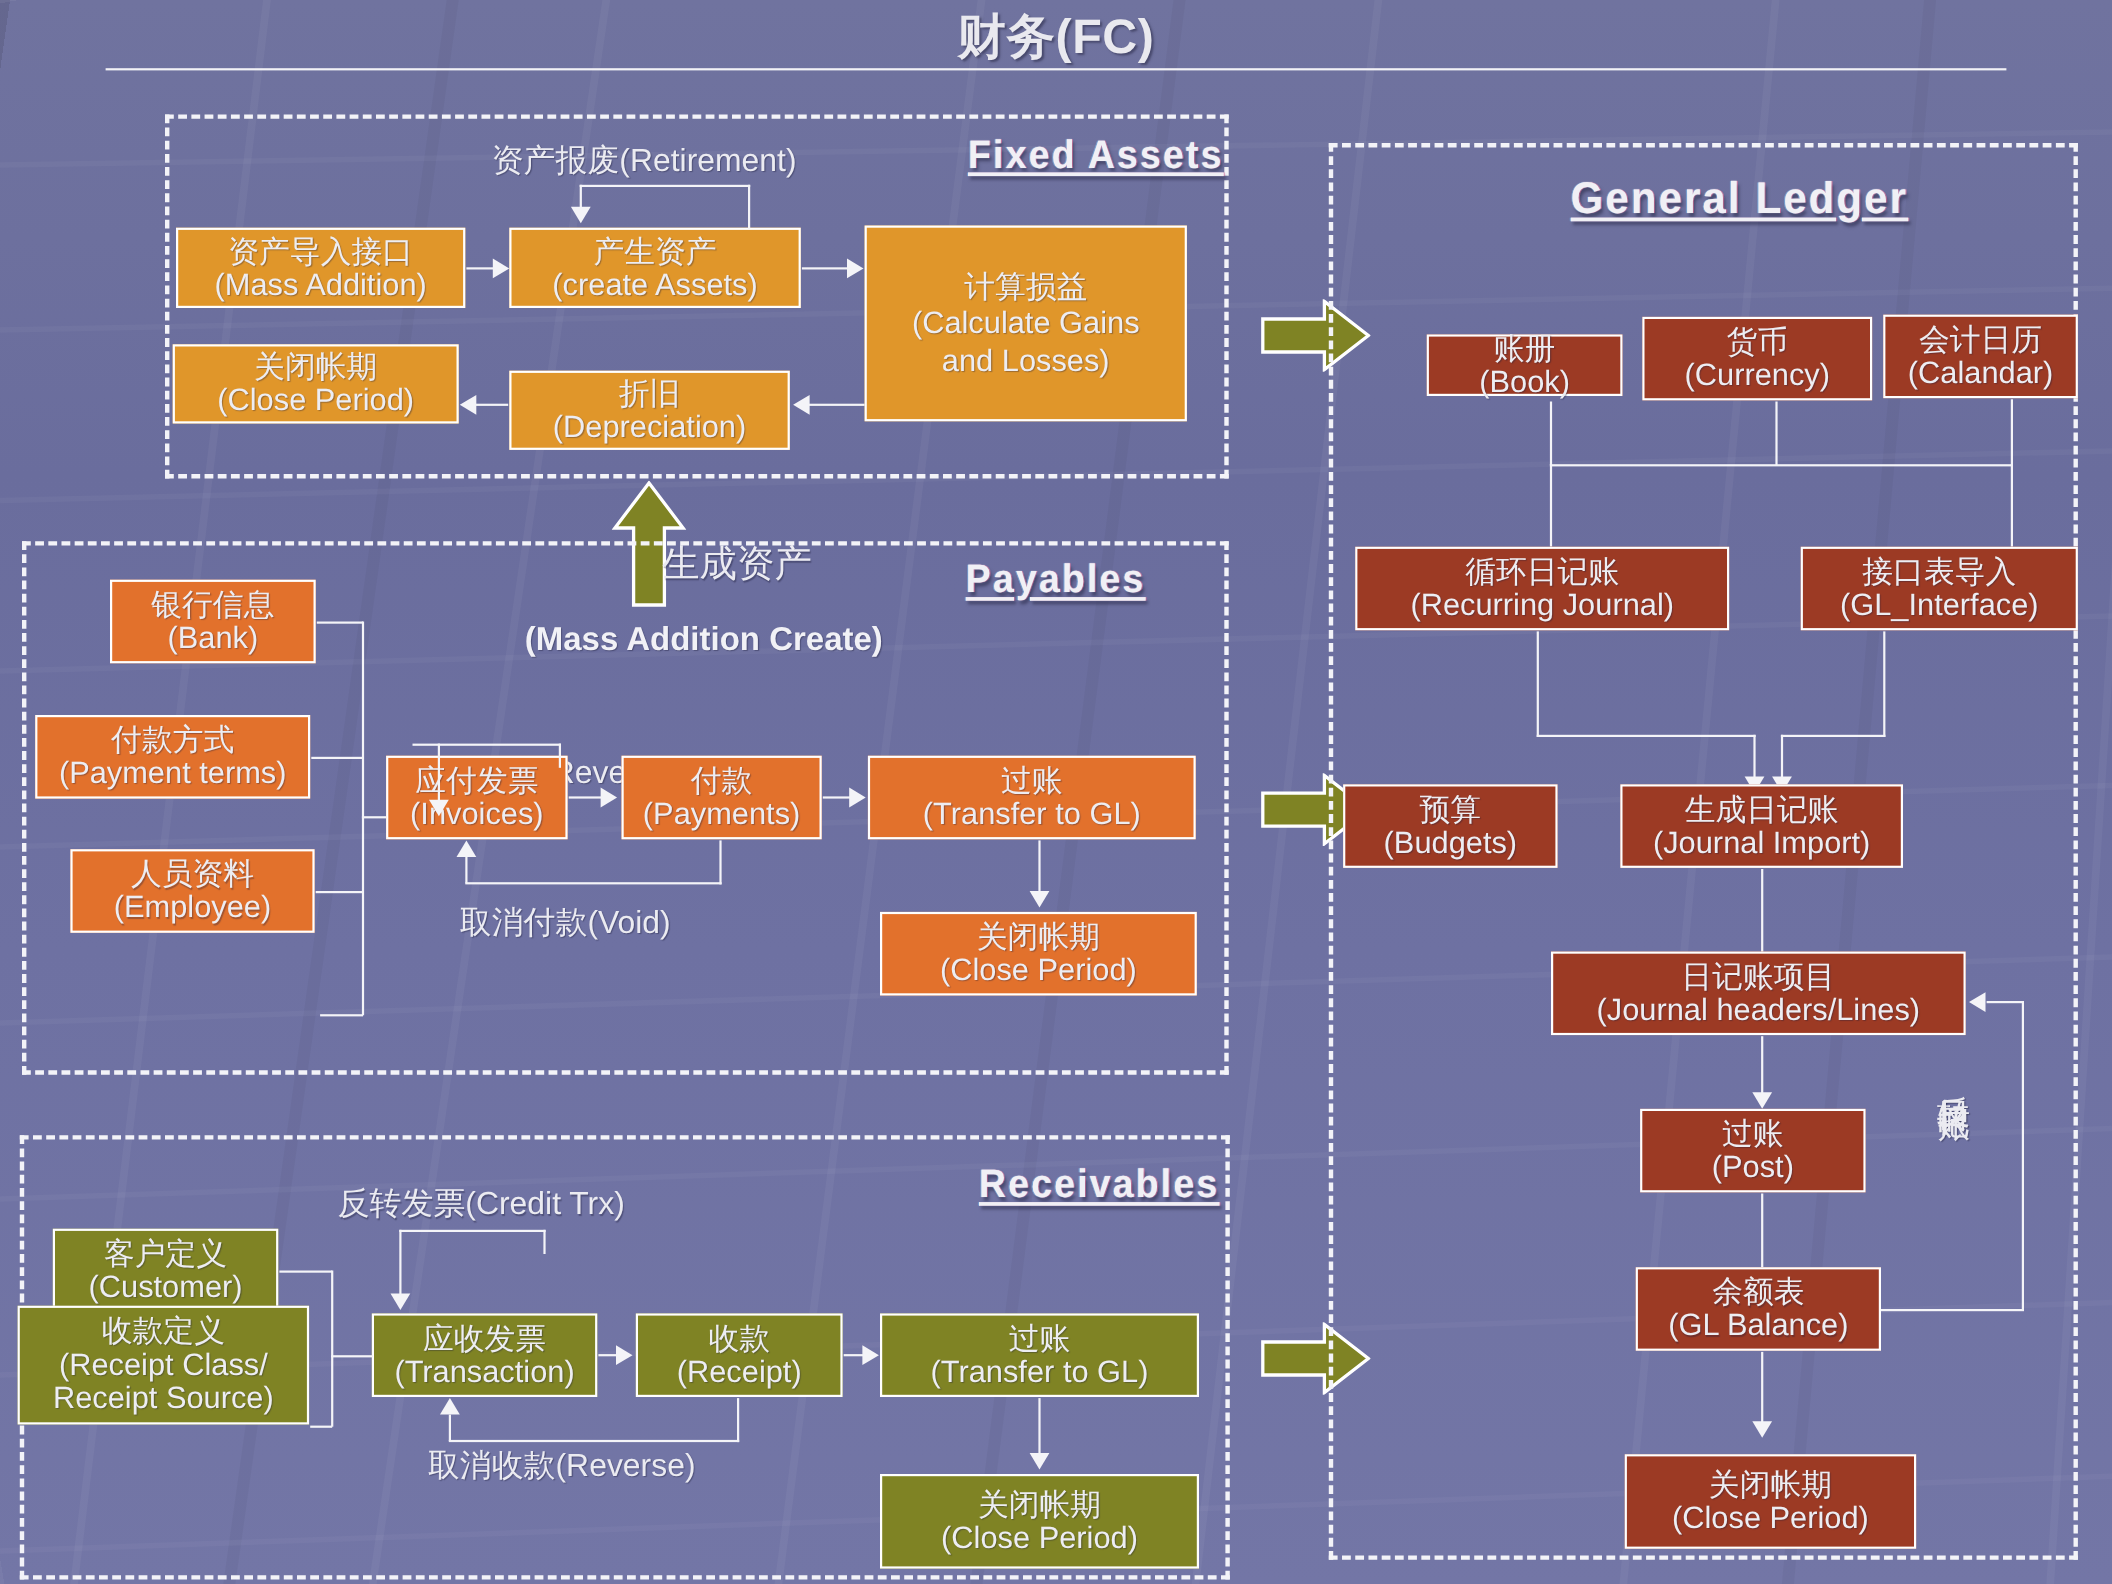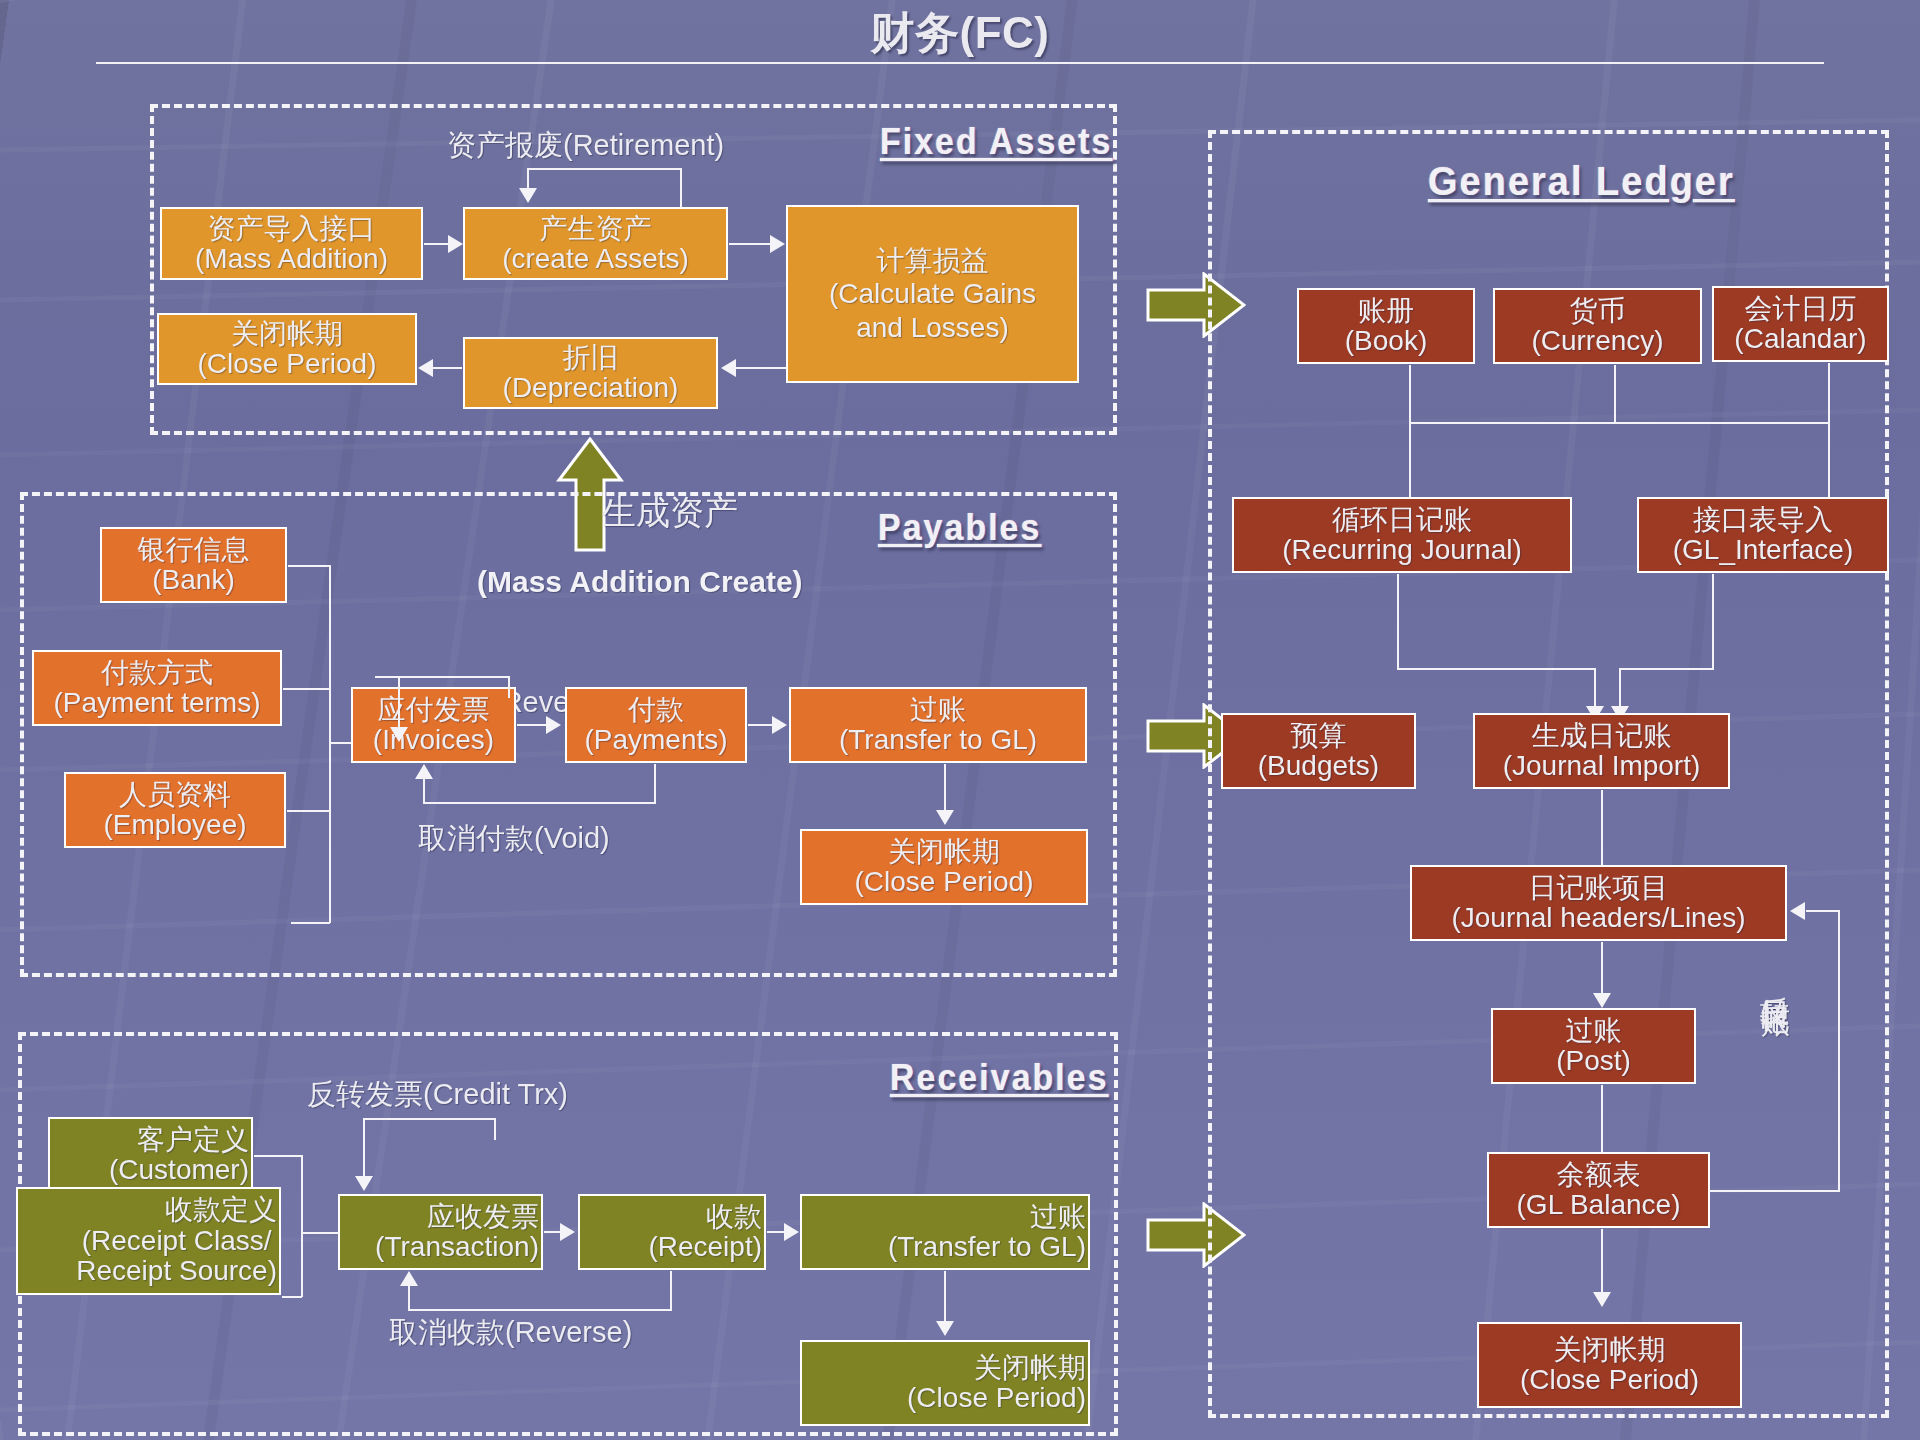--- a/index.html
+++ b/index.html
@@ -71,21 +71,21 @@
     line-height: 1.06;
     font-size: 28px;
     padding: 2px 2px;
     text-shadow: 1px 1px 1px rgba(30,30,60,.35);
     white-space: nowrap;
   }
   .box .cn { display:block; }
   .box .en { display:block; }
   .box.fa  { background: #e0962a; }
   .box.ap  { background: #e2712c; }
-  .box.ar  { background: #7f8324; align-items: flex-end; }
+  .box.ar  { background: #7f8324; }
   .box.gl  { background: #9c3a24; }
 
   
   .lbl {
     position: absolute;
     color: #ebebf1;
     font-size: 29px;
     white-space: nowrap;
     text-shadow: 1px 1px 1px rgba(30,30,60,.4);
   }
@@ -350,21 +350,21 @@
   <div class="bigarrow" style="left:1146px; top:1202px;">
     <svg width="100" height="66" viewBox="0 0 100 66">
       <polygon points="2,18 58,18 58,2 98,33 58,64 58,48 2,48" fill="#7f8324" stroke="#ffffff" stroke-width="3"></polygon>
     </svg>
   </div>
 
   <div class="frame" style="left:1208px; top:130px; width:681px; height:1288px;"></div>
 
   <div class="grp-title gl" style="left:1428px; top:160px;">General  Ledger</div>
 
-  <div class="box gl" style="left:1297px; top:288px; width:178px; height:76px;text-align:center;">
+  <div class="box gl" style="left:1297px; top:304px; width:178px; height:56px;text-align:center;">
     <span class="cn">账册</span>
     <span class="en">(Book)</span>
   </div>
 
   <div class="box gl" style="left:1493px; top:288px; width:209px; height:76px;">
     <span class="cn">货币</span>
     <span class="en">(Currency)</span>
   </div>
 
   <div class="box gl" style="left:1712px; top:286px; width:177px; height:76px;">

